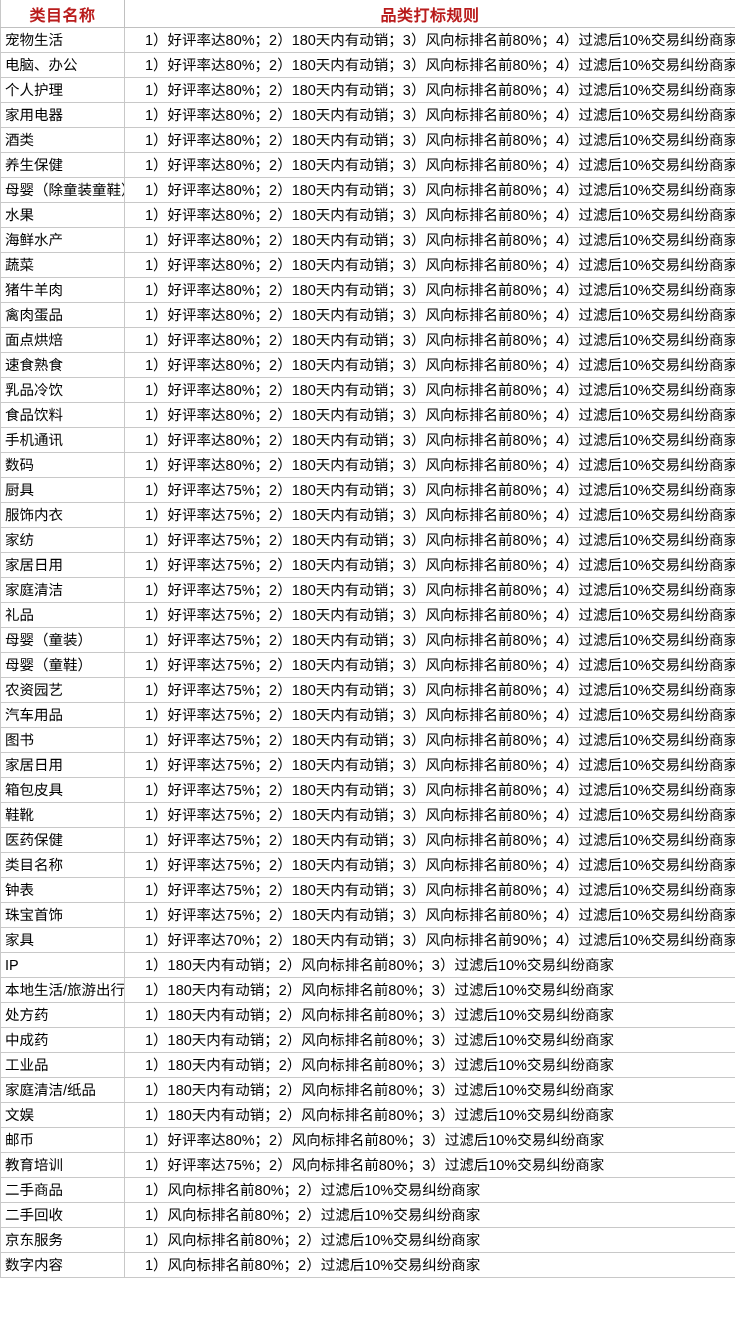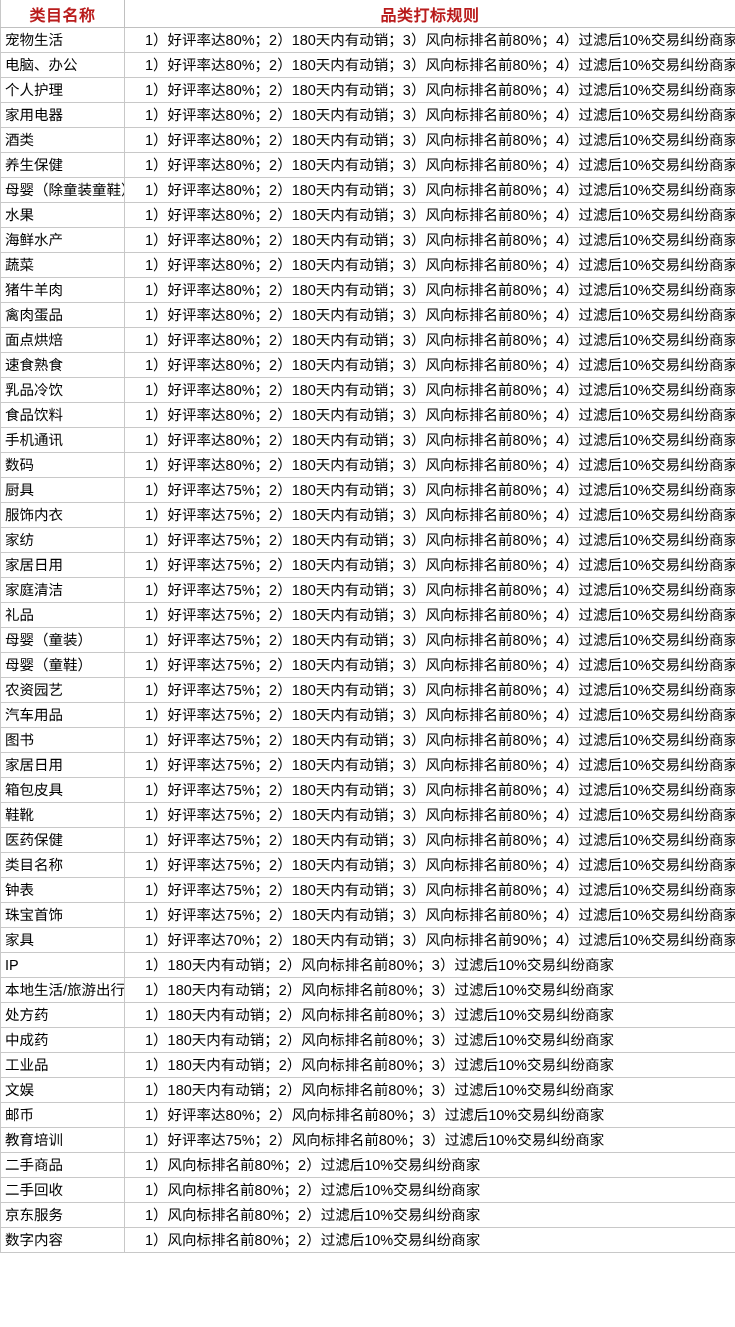--- a/index.html
+++ b/index.html
@@ -249,20 +249,24 @@
       </tr>
       <tr>
         <td class="cell-name">中成药</td>
         <td class="cell-rule">1）180天内有动销；2）风向标排名前80%；3）过滤后10%交易纠纷商家</td>
       </tr>
       <tr>
         <td class="cell-name">工业品</td>
         <td class="cell-rule">1）180天内有动销；2）风向标排名前80%；3）过滤后10%交易纠纷商家</td>
       </tr>
       <tr>
+        <td class="cell-name">家庭清洁/纸品</td>
+        <td class="cell-rule">1）180天内有动销；2）风向标排名前80%；3）过滤后10%交易纠纷商家</td>
+      </tr>
+      <tr>
         <td class="cell-name">文娱</td>
         <td class="cell-rule">1）180天内有动销；2）风向标排名前80%；3）过滤后10%交易纠纷商家</td>
       </tr>
       <tr>
         <td class="cell-name">邮币</td>
         <td class="cell-rule">1）好评率达80%；2）风向标排名前80%；3）过滤后10%交易纠纷商家</td>
       </tr>
       <tr>
         <td class="cell-name">教育培训</td>
         <td class="cell-rule">1）好评率达75%；2）风向标排名前80%；3）过滤后10%交易纠纷商家</td>

